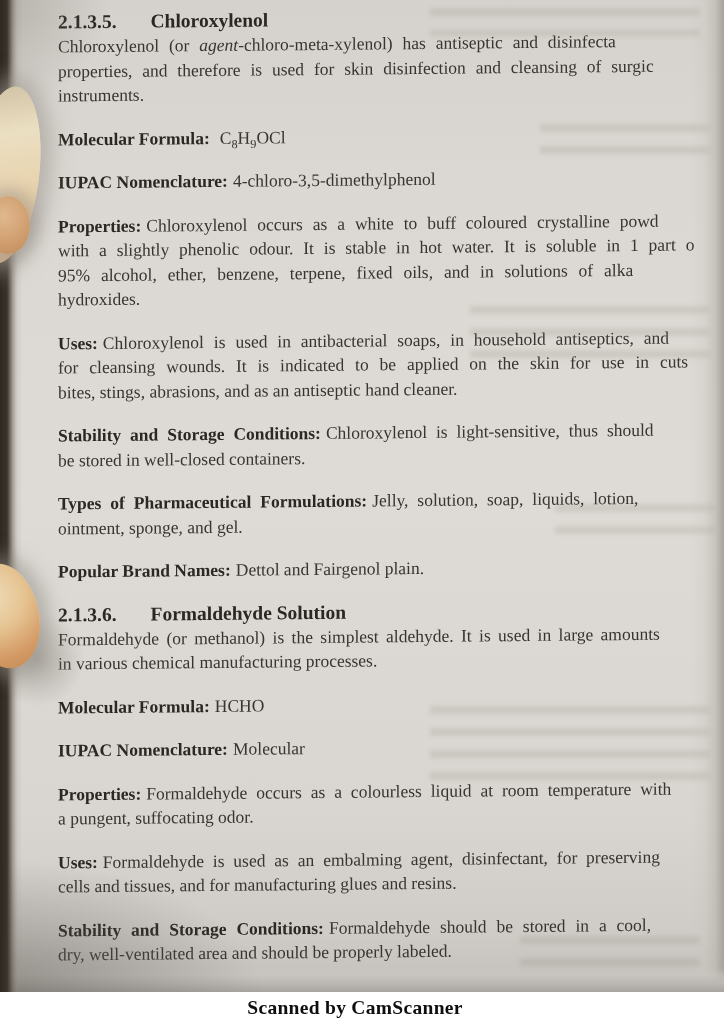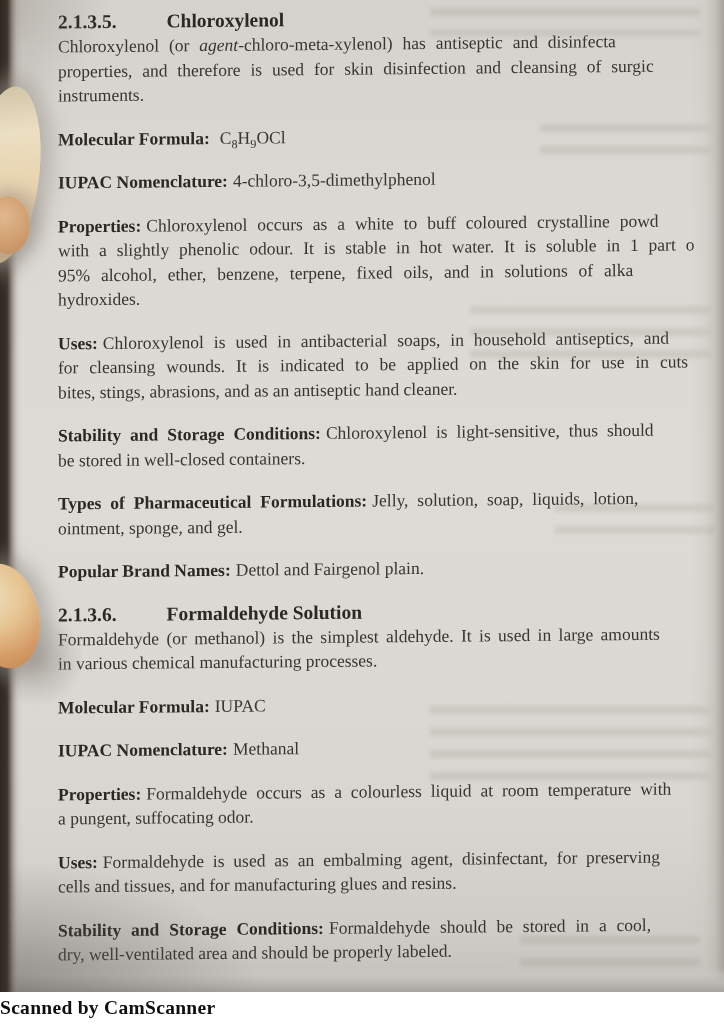--- a/index.html
+++ b/index.html
@@ -4,21 +4,21 @@
 <style>
   html,body{margin:0;padding:0;background:#ffffff;}
   .stage{position:relative;width:724px;height:1024px;overflow:hidden;background:#ffffff;
          font-family:"Liberation Serif", serif;}
   
   .photo{position:absolute;left:0;top:0;width:724px;height:992px;overflow:hidden;
          background:linear-gradient(180deg,#d5d2cd 0%,#dbd8d3 18%,#dedbd6 50%,#d9d6d1 82%,#cfccc7 94%,#c2bfba 100%);}
   .content{position:absolute;left:0;top:0;width:724px;padding:11px 0 0 58px;box-sizing:border-box;
            transform:skewY(-0.55deg);transform-origin:0 0;color:#38342f;}
   .sec-heading{font-size:19.5px;font-weight:bold;color:#2b2823;line-height:24px;white-space:nowrap;}
-  .sec-num{margin-right:50px;}
+  .sec-num{margin-right:34px;}
   .para{margin:0 0 19px 0;font-size:17.5px;line-height:24.5px;}
   .line{display:block;white-space:nowrap;}
   .para b{color:#2b2823;} .ws3{word-spacing:3px;} .ws4{word-spacing:4.5px;}
   .ws5{word-spacing:5.5px;} .ws6{word-spacing:6.5px;}
   .gap{display:inline-block;width:10px;} .gap-s{display:inline-block;width:5px;}
   sub{font-size:70%;line-height:0;}
   .mt2{margin-top:7px;}
   
   .edge-left{position:absolute;left:0;top:0;width:22px;height:992px;
      background:linear-gradient(90deg,#2e2822 0px,#3b332b 7px,rgba(105,93,80,.45) 13px,rgba(150,142,130,.18) 17px,rgba(0,0,0,0) 22px);}
@@ -39,21 +39,21 @@
   .shade-bottom{position:absolute;left:0;bottom:0;width:724px;height:24px;
      background:linear-gradient(0deg,#a8a5a0 0px,#bcb9b4 9px,rgba(204,201,196,.45) 17px,rgba(0,0,0,0) 24px);}
   .shade-bottom-left{position:absolute;left:0;bottom:0;width:300px;height:150px;
      background:radial-gradient(ellipse at 0% 100%,rgba(92,88,82,.5) 0%,rgba(0,0,0,0) 62%);}
   .shade-top-left{position:absolute;left:0;top:0;width:120px;height:120px;
      background:radial-gradient(ellipse at 0% 0%,rgba(120,113,104,.35) 0%,rgba(0,0,0,0) 65%);}
   .bleed{position:absolute;opacity:.16;filter:blur(2.2px);
      background:repeating-linear-gradient(180deg,rgba(0,0,0,0) 0 6px,#7d7668 6px 14px,rgba(0,0,0,0) 14px 22px);}
   
   .footer{position:absolute;left:0;top:992px;width:724px;height:32px;background:#ffffff;
-     display:flex;align-items:center;justify-content:flex-start;padding-right:14px;box-sizing:border-box;}
+     display:flex;align-items:center;justify-content:center;padding-right:14px;box-sizing:border-box;}
   .footer span{font-size:19.5px;font-weight:bold;color:#0e0e0e;letter-spacing:.3px;}
 </style>
 </head>
 <body>
 
 <div class="stage">
   <div class="photo">
 
     <div class="content">
 
@@ -103,25 +103,25 @@
 
       <div class="sec-heading mt2">
         <span class="sec-num">2.1.3.6.</span><span>Formaldehyde Solution</span>
       </div>
       <p class="para">
         <span class="line ws3">Formaldehyde (or methanol) is the simplest aldehyde. It is used in large amounts</span>
         <span class="line">in various chemical manufacturing processes.</span>
       </p>
 
       <p class="para">
-        <span class="line"><b>Molecular Formula:</b><span class="gap-s"></span><span>IUPAC</span></span>
+        <span class="line"><b>Molecular Formula:</b><span class="gap-s"></span><span>HCHO</span></span>
       </p>
 
       <p class="para">
-        <span class="line"><b>IUPAC Nomenclature:</b><span class="gap-s"></span><span>Methanal</span></span>
+        <span class="line"><b>IUPAC Nomenclature:</b><span class="gap-s"></span><span>Molecular</span></span>
       </p>
 
       <p class="para">
         <span class="line ws4"><b>Properties:</b><span class="gap-s"></span><span>Formaldehyde occurs as a colourless liquid at room temperature with</span></span>
         <span class="line">a pungent, suffocating odor.</span>
       </p>
 
       <p class="para">
         <span class="line ws4"><b>Uses:</b><span class="gap-s"></span><span>Formaldehyde is used as an embalming agent, disinfectant, for preserving</span></span>
         <span class="line">cells and tissues, and for manufacturing glues and resins.</span>

